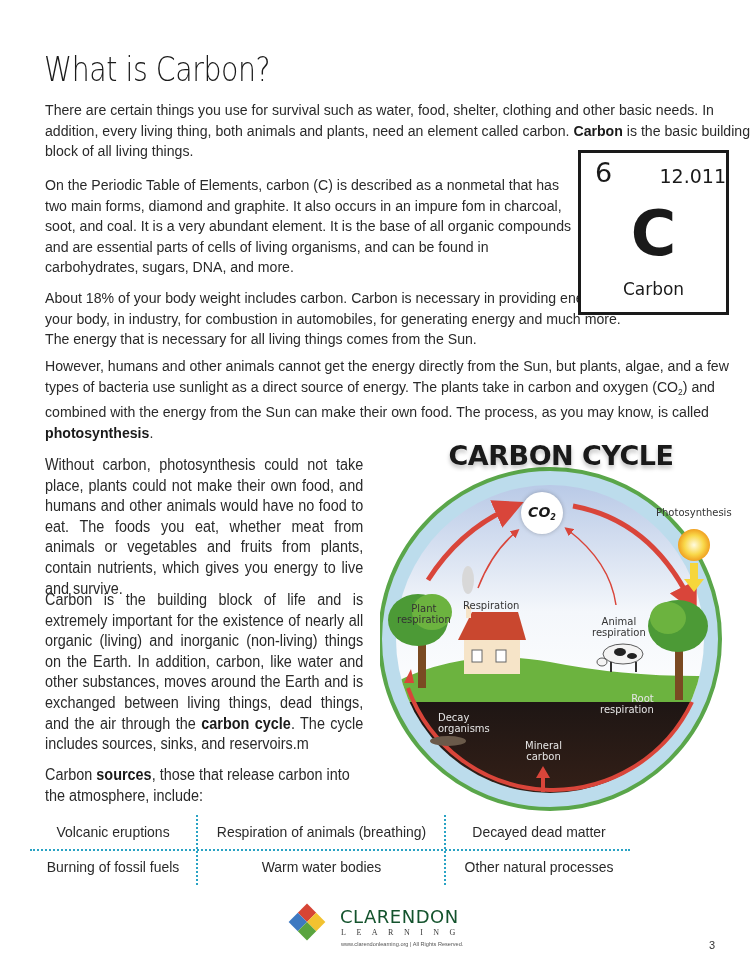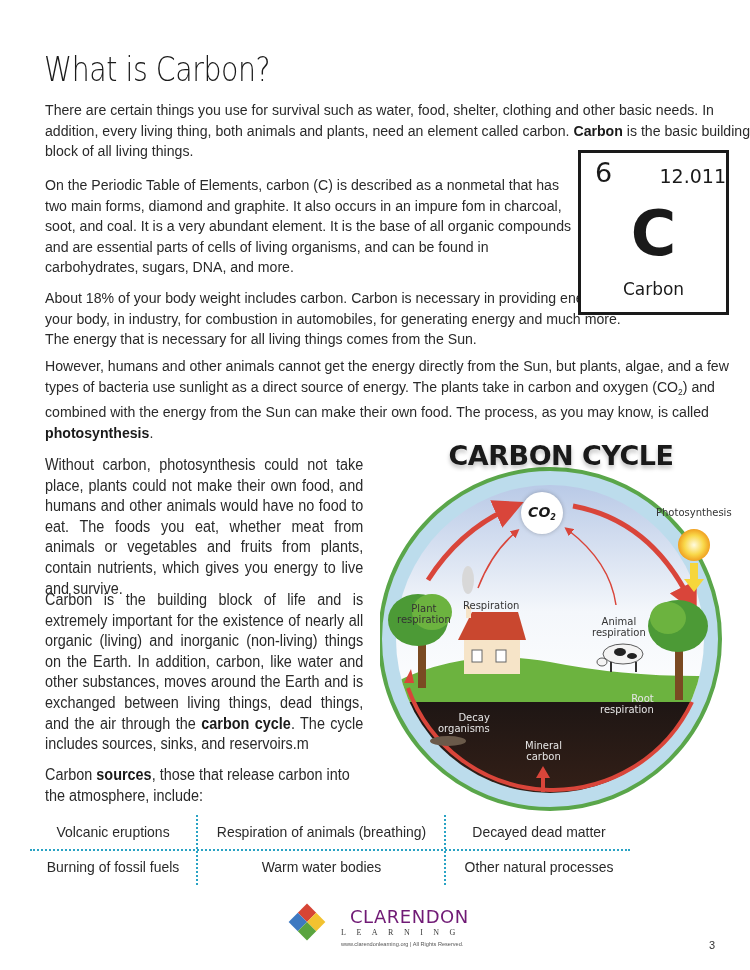--- a/index.html
+++ b/index.html
@@ -43,22 +43,22 @@
   .sources { position:absolute; left:30px; top:815px; width:600px; height:70px; }
   .cell { position:absolute; height:34px; line-height:34px; text-align:center; font-size:15px; color:#2a2a2a;
           transform:scaleX(0.93); }
   .c0 { left:0; width:166px; } .c1 { left:168px; width:247px; } .c2 { left:418px; width:182px; }
   .r0 { top:0; } .r1 { top:35px; }
   .hline { position:absolute; left:0; top:34px; width:600px; border-top:2px dotted #2aa3c4; }
   .vline { position:absolute; top:0; height:70px; border-left:2px dotted #2aa3c4; }
   .v1 { left:166px; } .v2 { left:414px; }
 
   .footer-logo { position:absolute; left:287px; top:902px; width:40px; height:40px; }
-  .brand { position:absolute; left:350px; top:906px; font-family:"DejaVu Sans", sans-serif; font-size:18px;
-           letter-spacing:0.5px; color:#701a75; }
+  .brand { position:absolute; left:340px; top:906px; font-family:"DejaVu Sans", sans-serif; font-size:18px;
+           letter-spacing:0.5px; color:#14532d; }
   .brand-sub { position:absolute; left:341px; top:928px; font-family:Liberation Serif, serif; font-size:8px;
                letter-spacing:10.5px; color:#3a3a3a; }
   .brand-url { position:absolute; left:341px; top:941px; font-size:5.6px; color:#555; }
   .page-num { position:absolute; left:709px; top:939px; font-size:11px; color:#333; }
 </style>
 </head>
 <body>
 
 <div>
 
@@ -177,21 +177,21 @@
     </svg>
 
     <div class="d-title">CARBON CYCLE</div>
     <div class="co2"><span>CO</span><sub>2</sub></div>
 
     <div class="d-label" style="left:276px; top:67px;">Photosynthesis</div>
     <div class="d-label" style="left:17px; top:125px;margin-top:38px;"><span>Plant</span><br><span>respiration</span></div>
     <div class="d-label" style="left:83px; top:160px;">Respiration</div>
     <div class="d-label" style="left:212px; top:176px;"><span>Animal</span><br><span>respiration</span></div>
     <div class="d-label light" style="left:220px; top:245px; text-align:right;margin-top:8px;"><span>Root</span><br><span>respiration</span></div>
-    <div class="d-label light" style="left:58px; top:272px; text-align:right;"><span>Decay</span><br><span>organisms</span></div>
+    <div class="d-label light" style="left:58px; top:272px; text-align:left;"><span>Decay</span><br><span>organisms</span></div>
     <div class="d-label light" style="left:145px; top:300px;"><span>Mineral</span><br><span>carbon</span></div>
   </div>
 
   <div class="sources">
     <div class="hline"></div>
     <div class="vline v1"></div>
     <div class="vline v2"></div>
     <div class="cell c0 r0">Volcanic eruptions</div>
     <div class="cell c1 r0">Respiration of animals (breathing)</div>
     <div class="cell c2 r0">Decayed dead matter</div>

